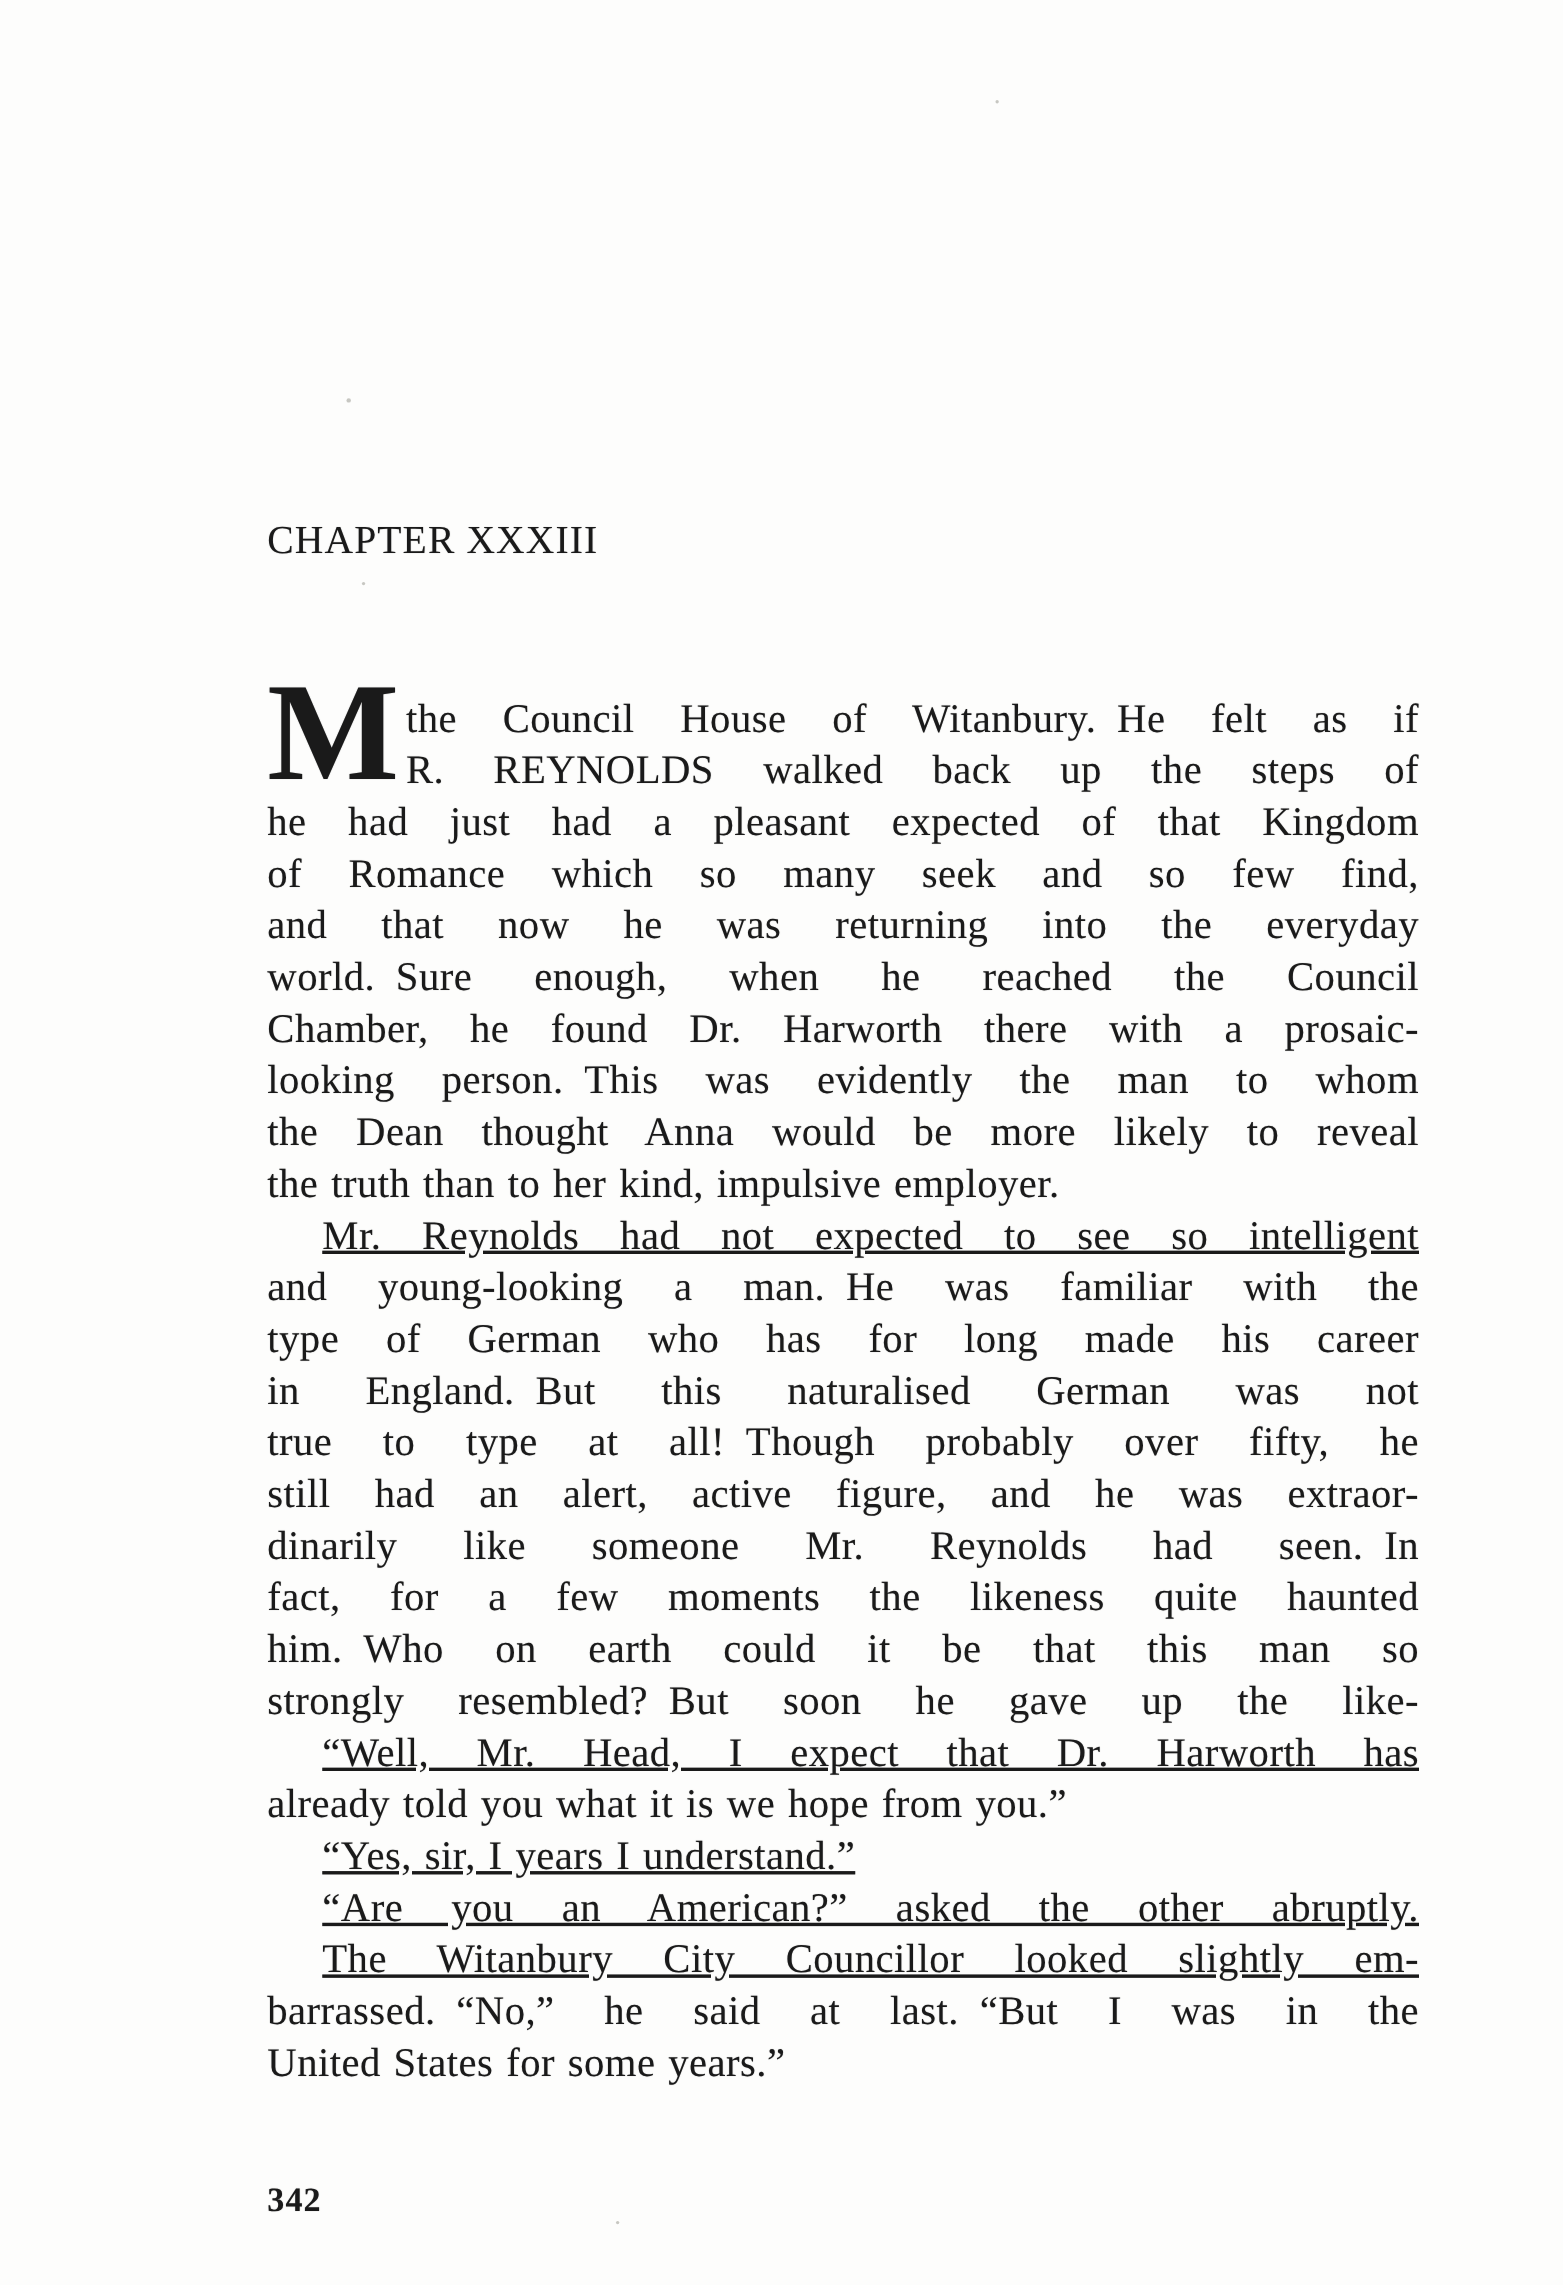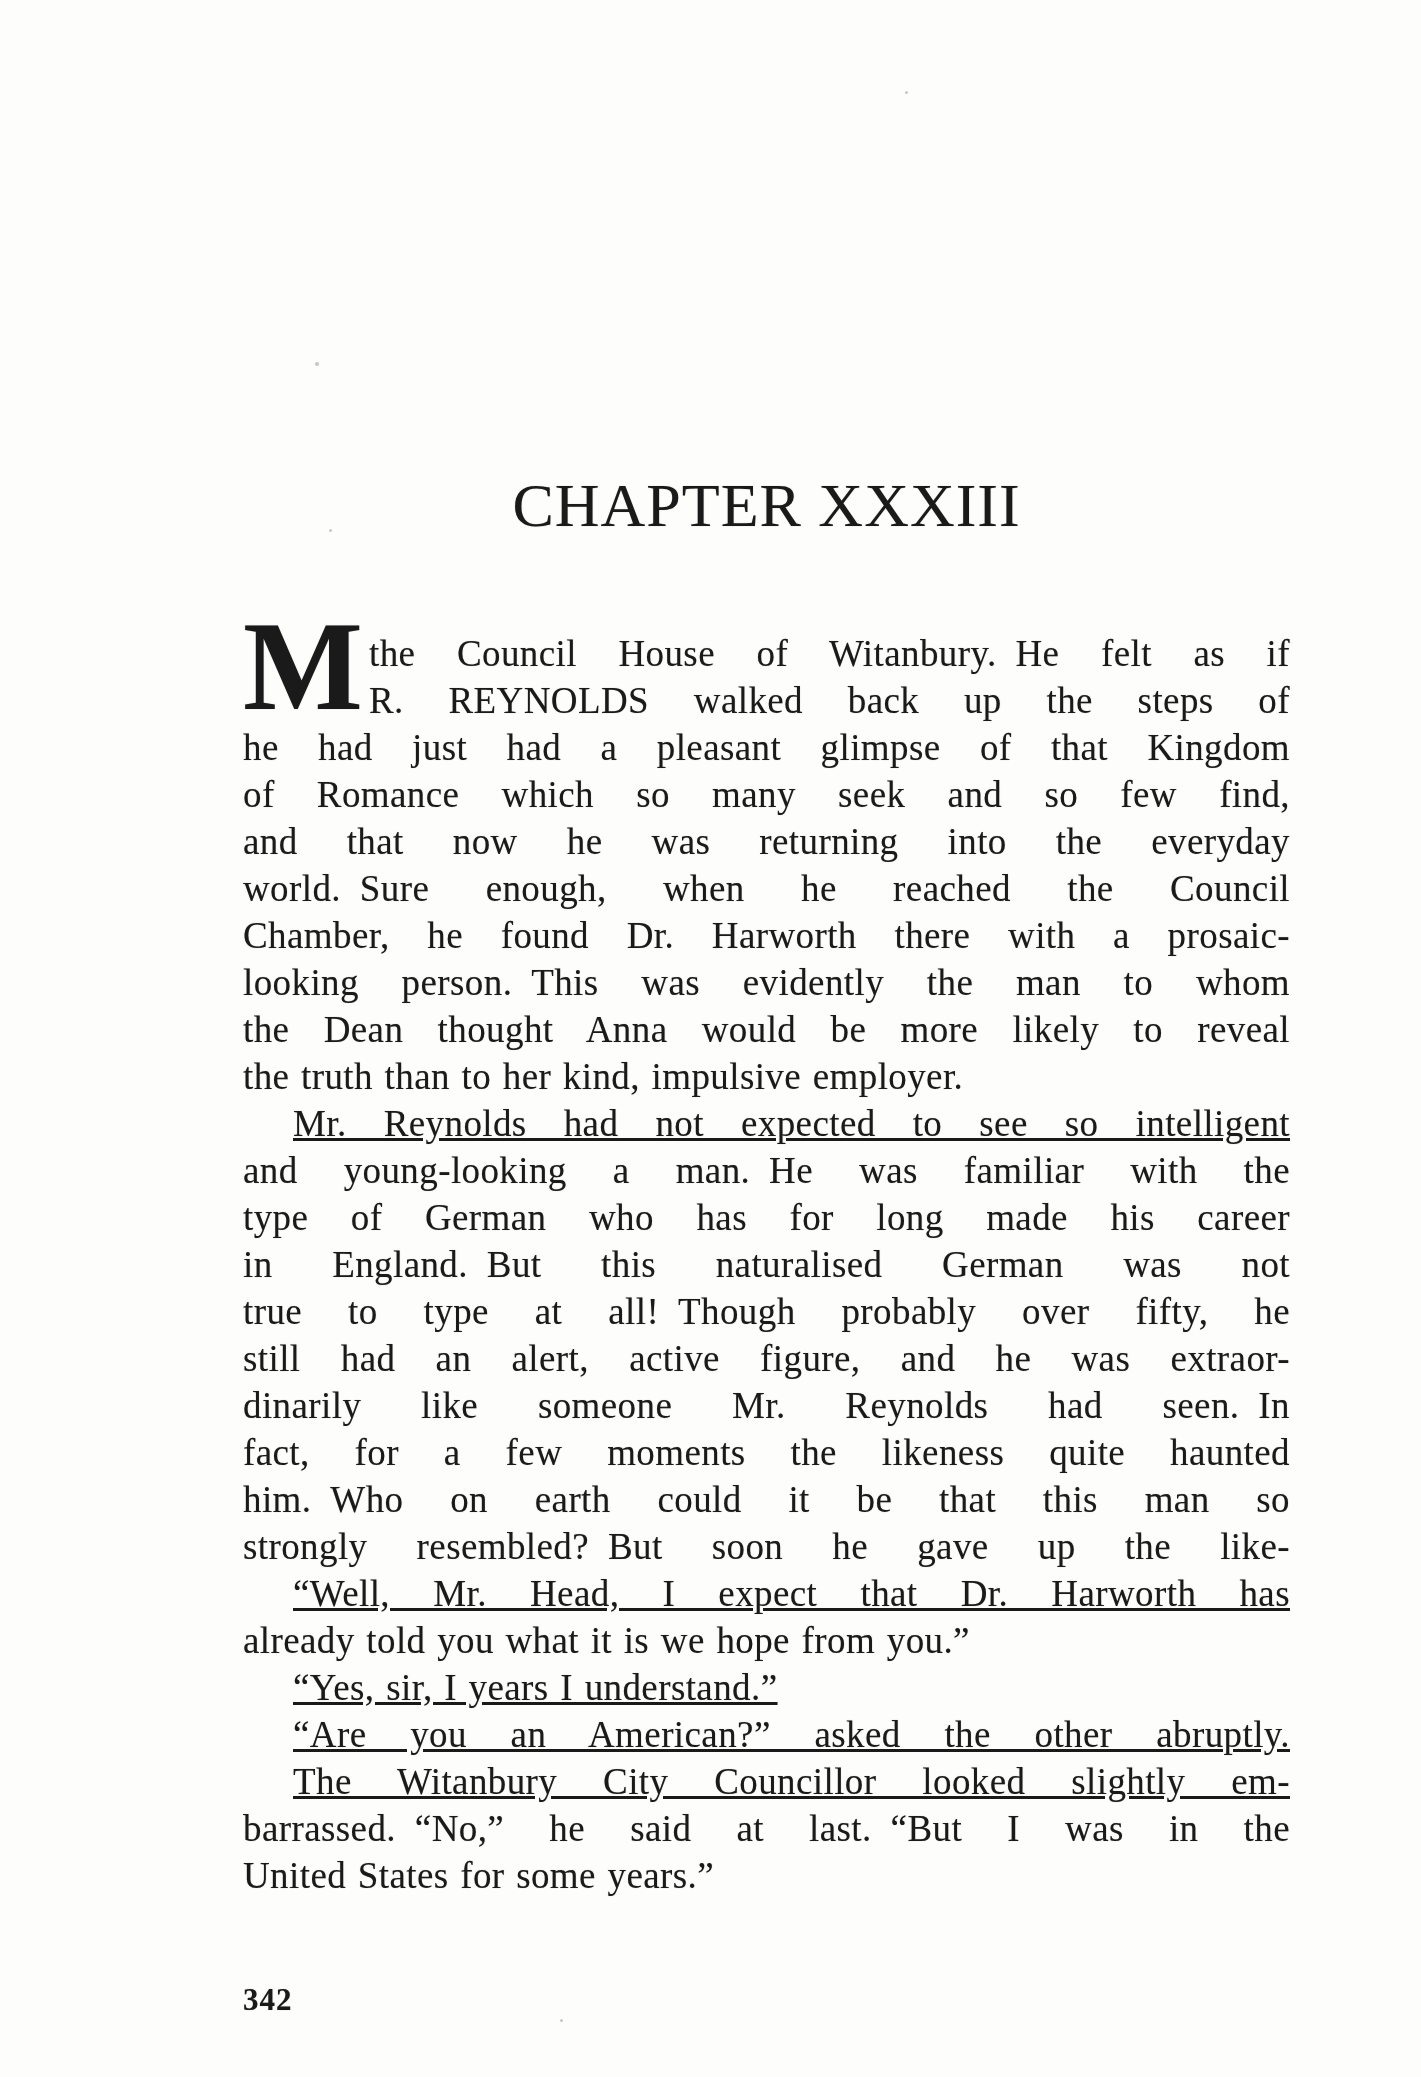--- a/index.html
+++ b/index.html
@@ -7,21 +7,21 @@
     position:relative;
     width:1421px;height:2077px;
     background:#fdfdfc;
     color:#1a1a1a;
     font-family:"Liberation Serif","DejaVu Serif",serif;
     overflow:hidden;
     text-shadow:0 0 1px rgba(25,25,25,.35);
   }
   .heading{
     position:absolute;left:243px;top:470px;width:1047px;
-    text-align:center;font-size:62px;letter-spacing:1px;
+    text-align:left;font-size:36px;letter-spacing:1px;
     white-space:nowrap;
   }
   .bodytext{
     position:absolute;left:243px;top:630px;width:1047px;
   }
   .ln{
     height:47px;line-height:47px;font-size:37px;
     letter-spacing:.4px;word-spacing:2px;
     text-align:justify;text-align-last:justify;
     overflow:visible;white-space:normal;
@@ -45,21 +45,21 @@
 
 <div class="page">
 
   <div class="heading">CHAPTER XXXIII</div>
 
   <div class="bodytext">
     <span class="dropcap">M</span>
 
     <div class="ln dc">the Council House of Witanbury. He felt as if</div>
     <div class="ln dc">R. REYNOLDS walked back up the steps of</div>
-    <div class="ln">he had just had a pleasant glimpse of that Kingdom</div>
+    <div class="ln">he had just had a pleasant expected of that Kingdom</div>
     <div class="ln">of Romance which so many seek and so few find,</div>
     <div class="ln">and that now he was returning into the everyday</div>
     <div class="ln">world. Sure enough, when he reached the Council</div>
     <div class="ln">Chamber, he found Dr. Harworth there with a prosaic-</div>
     <div class="ln">looking person. This was evidently the man to whom</div>
     <div class="ln">the Dean thought Anna would be more likely to reveal</div>
     <div class="ln rag">the truth than to her kind, impulsive employer.</div>
 
     <div class="ln ind">Mr. Reynolds had not expected to see so intelligent</div>
     <div class="ln">and young-looking a man. He was familiar with the</div>

